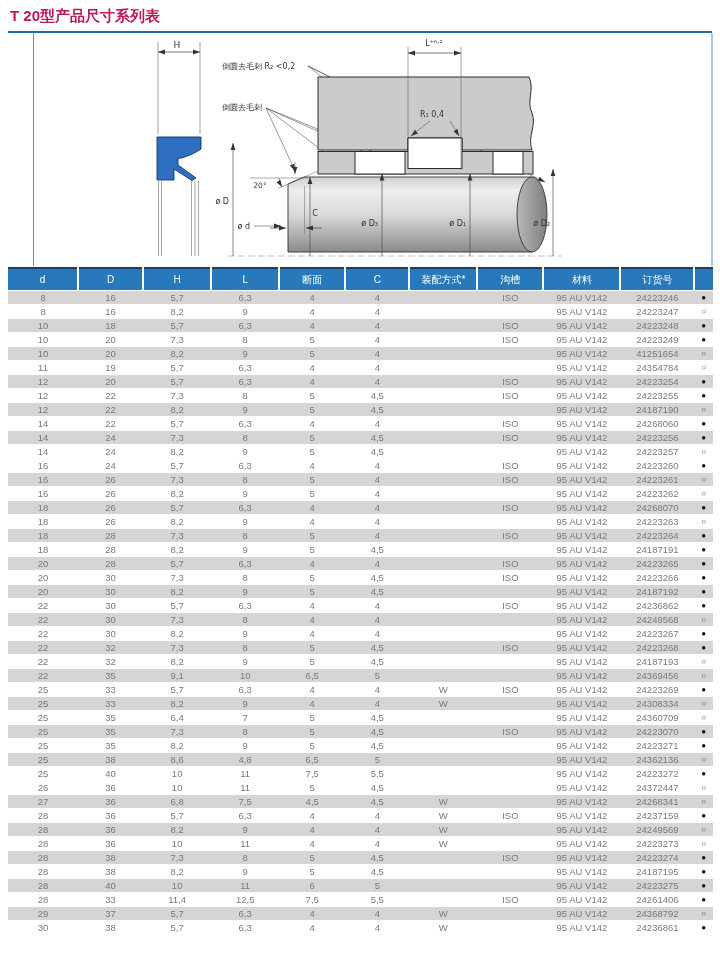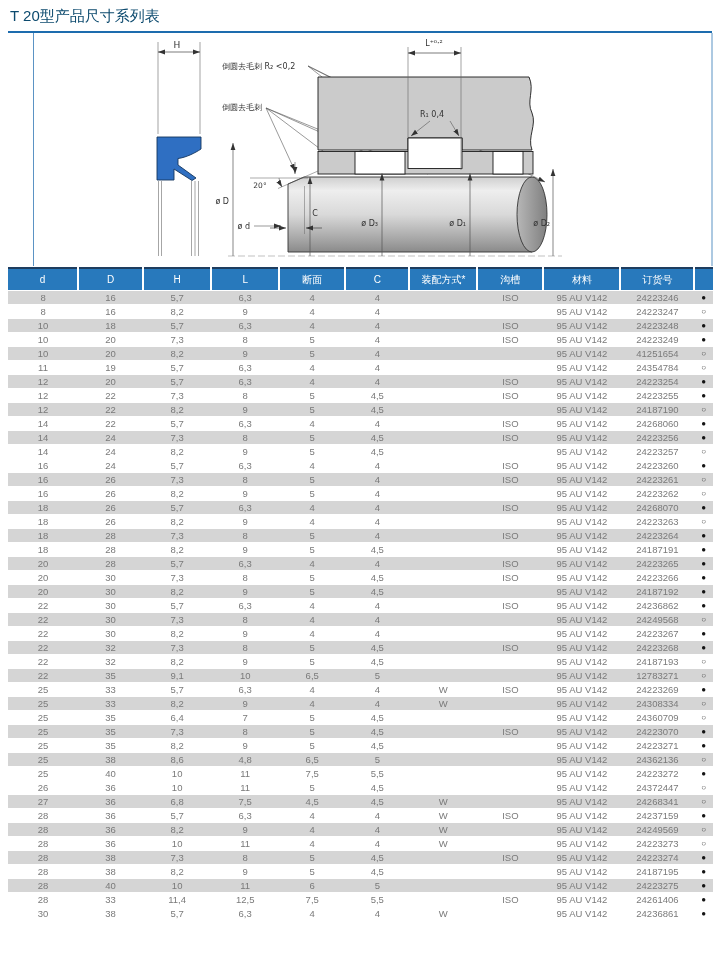--- a/index.html
+++ b/index.html
@@ -1,21 +1,21 @@
 <!DOCTYPE html>
 <html><head>
 <meta charset="utf-8">
 <style>
   html,body{margin:0;padding:0;}
   body{
     width:720px;height:960px;background:#fff;position:relative;overflow:hidden;
     font-family:"Liberation Sans","DejaVu Sans",sans-serif;
   }
   .page-title{
-    position:absolute;left:10px;top:7px;font-size:15px;font-weight:normal;color:#0c4a6e;
+    position:absolute;left:10px;top:7px;font-size:15px;font-weight:bold;color:#be185d;
   }
   .title-rule{
     position:absolute;left:8px;top:31px;width:704px;height:0;border-top:2px solid #1d6cae;
   }
   .figure-svg{position:absolute;left:0;top:0;width:720px;height:266px;}
   .tbl-wrap{position:absolute;left:8px;top:267px;width:705px;}
   table.size{
     width:100%;border-collapse:collapse;table-layout:fixed;
     border-top:2px solid #1e3d5f;border-bottom:1px solid #b5b5b5;
   }
@@ -533,21 +533,21 @@
         <tr class="g">
           <td>22</td>
           <td>35</td>
           <td>9,1</td>
           <td>10</td>
           <td>6,5</td>
           <td>5</td>
           <td></td>
           <td></td>
           <td>95 AU V142</td>
-          <td>12783271</td>
+          <td>24369456</td>
           <td class="dot">○</td>
         </tr>
         <tr>
           <td>25</td>
           <td>33</td>
           <td>5,7</td>
           <td>6,3</td>
           <td>4</td>
           <td>4</td>
           <td>W</td>
@@ -744,20 +744,33 @@
           <td>11,4</td>
           <td>12,5</td>
           <td>7,5</td>
           <td>5,5</td>
           <td></td>
           <td>ISO</td>
           <td>95 AU V142</td>
           <td>24261406</td>
           <td class="dot filled">●</td>
         </tr>
+        <tr class="g">
+          <td>29</td>
+          <td>37</td>
+          <td>5,7</td>
+          <td>6,3</td>
+          <td>4</td>
+          <td>4</td>
+          <td>W</td>
+          <td></td>
+          <td>95 AU V142</td>
+          <td>24368792</td>
+          <td class="dot">○</td>
+        </tr>
         <tr>
           <td>30</td>
           <td>38</td>
           <td>5,7</td>
           <td>6,3</td>
           <td>4</td>
           <td>4</td>
           <td>W</td>
           <td></td>
           <td>95 AU V142</td>

